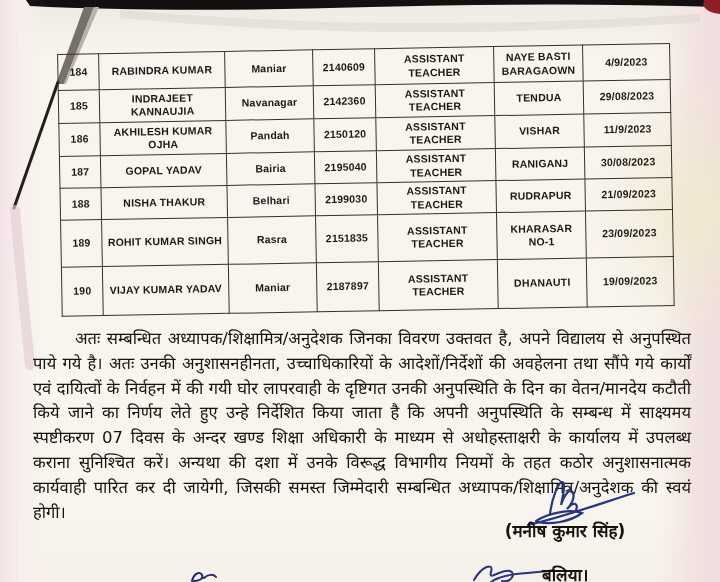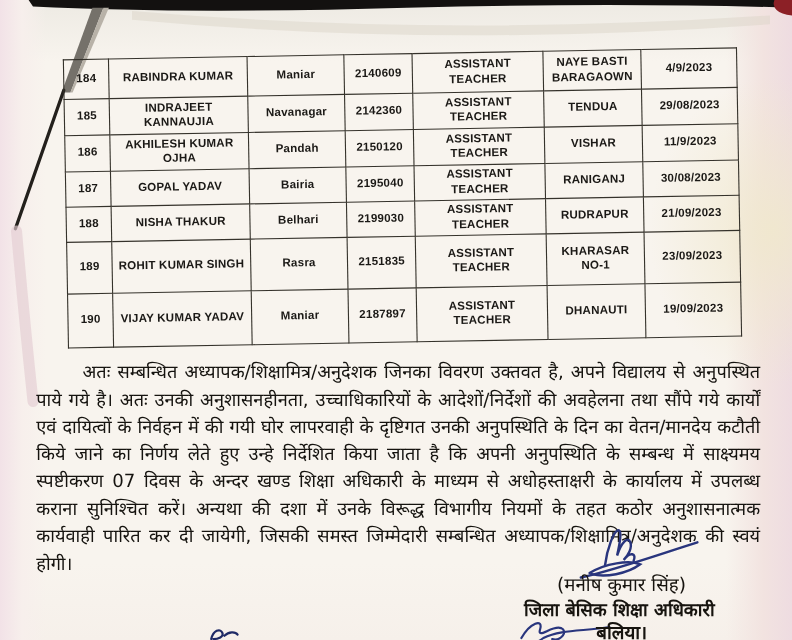--- a/index.html
+++ b/index.html
@@ -32,21 +32,21 @@
   tr.r5{height:32px;} tr.r6{height:47px;} tr.r7{height:49px;}
   
   .body-text{
     position:absolute;left:33px;top:327px;width:658px;margin:0;
     font-family:"DejaVu Sans",sans-serif;color:#15130f;
     font-size:16.5px;line-height:24.8px;text-align:justify;text-indent:42px;
   }
   
   .sig-scribble{position:absolute;left:520px;top:476px;}
   .sign-name{position:absolute;left:440px;top:519px;width:250px;text-align:center;
-    font-size:17px;font-weight:normal;color:#17140f;white-space:nowrap;}
+    font-size:17px;font-weight:bold;color:#17140f;white-space:nowrap;}
   .sign-title{position:absolute;left:428px;top:542px;width:270px;text-align:center;
     font-size:16.5px;font-weight:bold;color:#17140f;white-space:nowrap;}
   .sign-place-row{position:absolute;left:470px;top:560px;width:220px;display:flex;align-items:flex-start;}
   .sig-scribble2{margin-top:2px;}
   .sign-place{font-size:17px;font-weight:bold;color:#17140f;white-space:nowrap;margin-left:-14px;padding-top:3px;}
   .stray-mark{position:absolute;left:188px;top:570px;}
 </style>
 </head>
 <body>
 
@@ -150,21 +150,20 @@
 
   <svg class="sig-scribble" width="120" height="52" viewBox="0 0 120 52">
     <g stroke="#29357d" stroke-width="2.2" fill="none" stroke-linecap="round">
       <path d="M30,38 C32,22 38,7 42,6 C46,6 43,20 41,29 C45,17 51,11 53,17 C55,22 51,29 47,33 C53,25 59,27 56,34"></path>
       <path d="M16,45 C30,36 52,33 62,37 C50,46 30,49 18,46"></path>
       <path d="M8,49 C40,42 82,27 114,17"></path>
     </g>
   </svg>
 
   <div class="sign-name">(मनीष कुमार सिंह)</div>
-  <div class="sign-title">जिला बेसिक शिक्षा अधिकारी</div>
   <div class="sign-place-row">
     <svg class="sig-scribble2" width="86" height="24" viewBox="0 0 86 24">
       <g stroke="#29357d" stroke-width="2" fill="none" stroke-linecap="round">
         <path d="M4,18 C12,4 24,0 21,10 C18,20 32,6 40,9 C47,12 40,21 32,19"></path>
         <path d="M2,21 C0,26 14,26 24,18 C40,10 62,12 84,8"></path>
       </g>
     </svg>
     <span class="sign-place">बलिया।</span>
   </div>
 

